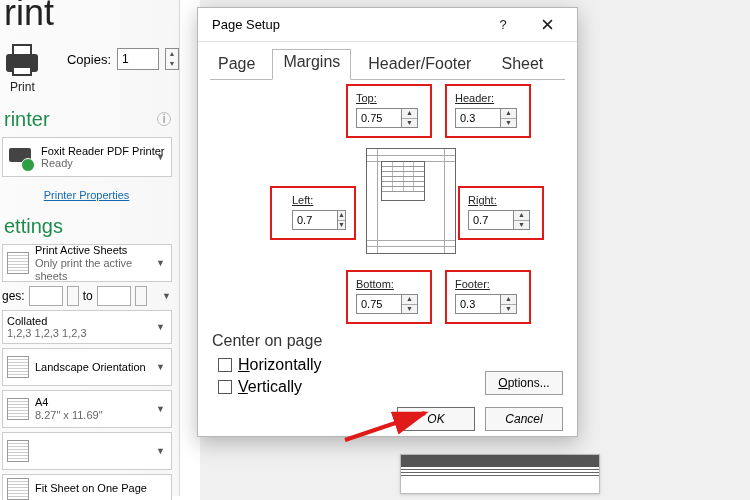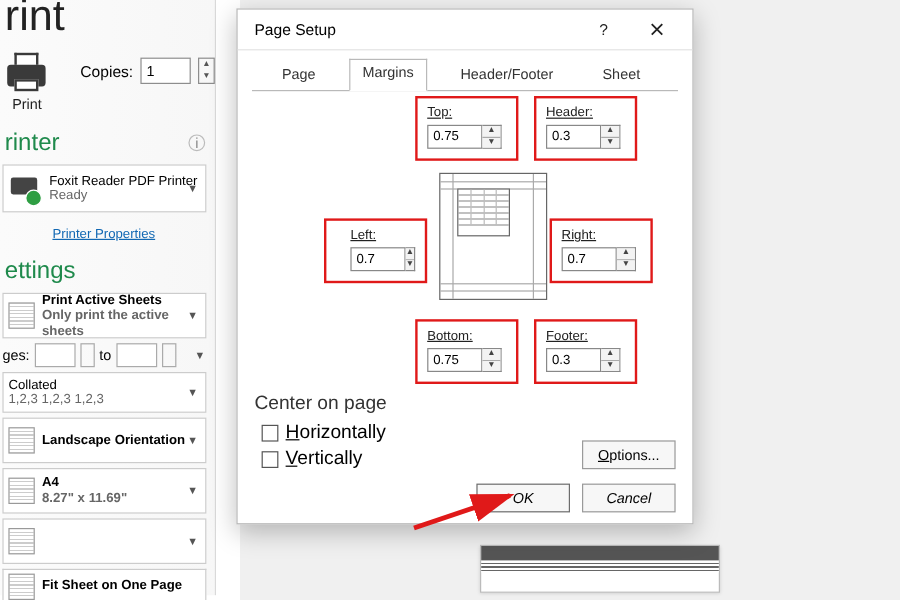--- a/index.html
+++ b/index.html
@@ -30,21 +30,21 @@
   .info-icon { position:absolute; font-size:12px; color:#888; border:1px solid #bbb; border-radius:50%; width:14px; height:14px; text-align:center; line-height:12px;}
   .printer-select { display:flex; gap:8px; align-items:center; margin:4px 2px; width:170px; height:40px; border:1px solid #ccc; background:#fff; padding:3px 4px; font-size:11px; position:relative;}
   .printer-select .small-printer{width:26px;height:26px;position:relative;flex:0 0 26px;}
   .printer-select .small-printer::before{content:"";position:absolute;left:2px;top:4px;width:22px;height:14px;background:#444;border-radius:2px;}
   .printer-select .small-printer::after{content:"";position:absolute;left:14px;top:14px;width:12px;height:12px;background:#2e9e43;border-radius:50%;border:1px solid #fff;}
   .printer-select .caret{position:absolute;right:6px;top:50%;transform:translateY(-50%);font-size:9px;color:#555;}
   .link { display:block; text-align:center; margin-right:6px; color:#1268b3; font-size:11px; text-decoration:underline;margin-top:12px; }
 
   .setting-row { display:flex; align-items:center; gap:6px; margin:4px 2px; width:170px; height:38px; border:1px solid #ccc; background:#fff; padding:2px 4px; font-size:11px; position:relative;}
   .setting-row .icon{width:22px;height:22px;flex:0 0 22px;border:1px solid #999;background:repeating-linear-gradient(#fff,#fff 2px,#ccc 2px,#ccc 3px);}
-  .setting-row .txt{line-height:13px;font-weight:bold;}
+  .setting-row .txt{line-height:13px;}
   .setting-row .caret{position:absolute;right:6px;top:50%;transform:translateY(-50%);font-size:9px;color:#555;}
 
   .pages-row{display:flex;align-items:center;gap:4px;margin:4px 2px;font-size:12px;}
   .pages-row input{width:34px;height:20px;border:1px solid #aaa;}
   .pages-row .sp{width:12px;height:20px;border:1px solid #aaa;}
   .pages-row .caret{font-size:9px;color:#555;margin-left:auto;margin-right:6px;}
 
   .coll-row{display:flex;flex-direction:column;padding:4px;border:1px solid #ccc;background:#fff;width:170px;margin:4px 2px;font-size:11px;position:relative;}
   .coll-row .caret{position:absolute;right:6px;top:50%;transform:translateY(-50%);font-size:9px;color:#555;}
 
@@ -56,21 +56,21 @@
 
   
   .dialog {
     position:absolute; left:197px; top:7px; width:381px; height:430px;
     background:#fff;border:1px solid #b6b6b6;box-shadow:0 6px 20px rgba(0,0,0,.25);
   }
   .titlebar{height:34px;display:flex;align-items:center;padding:0 8px 0 14px;border-bottom:1px solid #e3e3e3;font-size:13px;}
   .titlebar .spacer{flex:1;}
   .tb-btn{width:44px;height:32px;display:flex;align-items:center;justify-content:center;color:#222;}
   .tb-btn.close svg{width:11px;height:11px;}
-  .tabbar{display:flex;gap:15px;padding:6px 10px 0 24px;font-size:12px;}
+  .tabbar{display:flex;gap:4px;padding:6px 10px 0 7px;font-size:16px;}
   .tab{padding:5px 12px 6px;color:#333;border:1px solid transparent; position:relative;top:1px;}
   .tab.active{border:1px solid #b9b9b9;border-bottom:1px solid #fff;background:#fff;}
   .tab-hl{border:2px solid #e01919;padding:3px 10px 4px;}
   .tabstrip{height:1px;background:#b9b9b9;margin:0 12px;}
 
   .dlg-body{position:relative;padding:8px 14px 10px;height:calc(100% - 34px - 30px - 1px);}
 
   .margin-group{position:absolute;border:2px solid #e01919;padding:6px 8px 8px;width:86px;}
   .margin-group .lbl{font-size:11px;text-decoration:underline;color:#222;margin-bottom:4px;display:block;}
   .spin-box{display:flex;}

